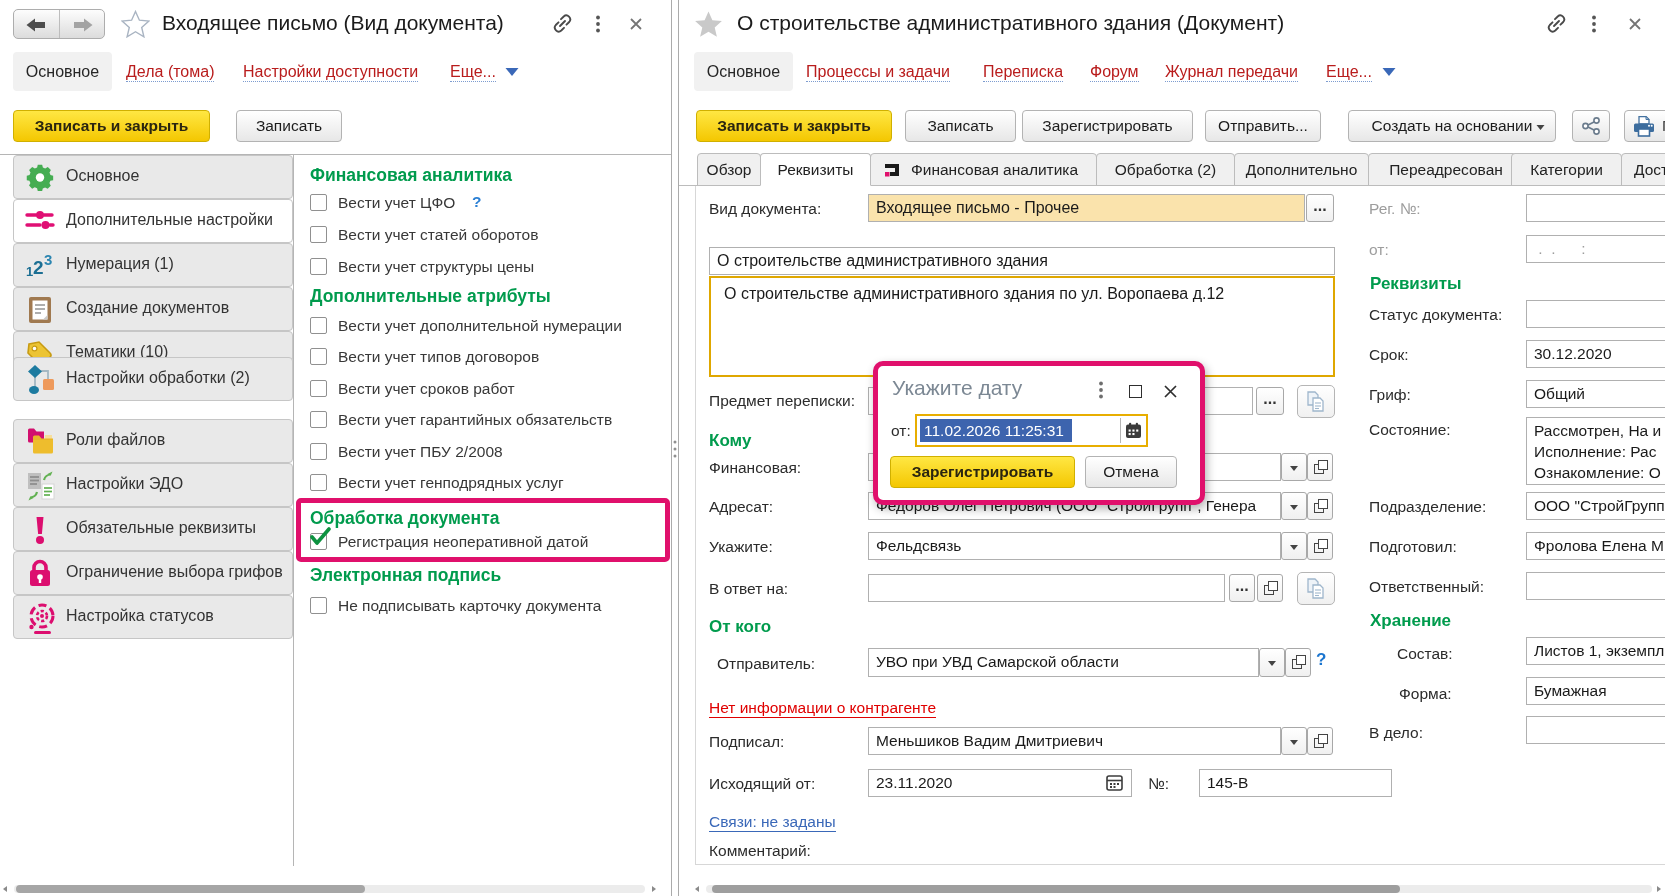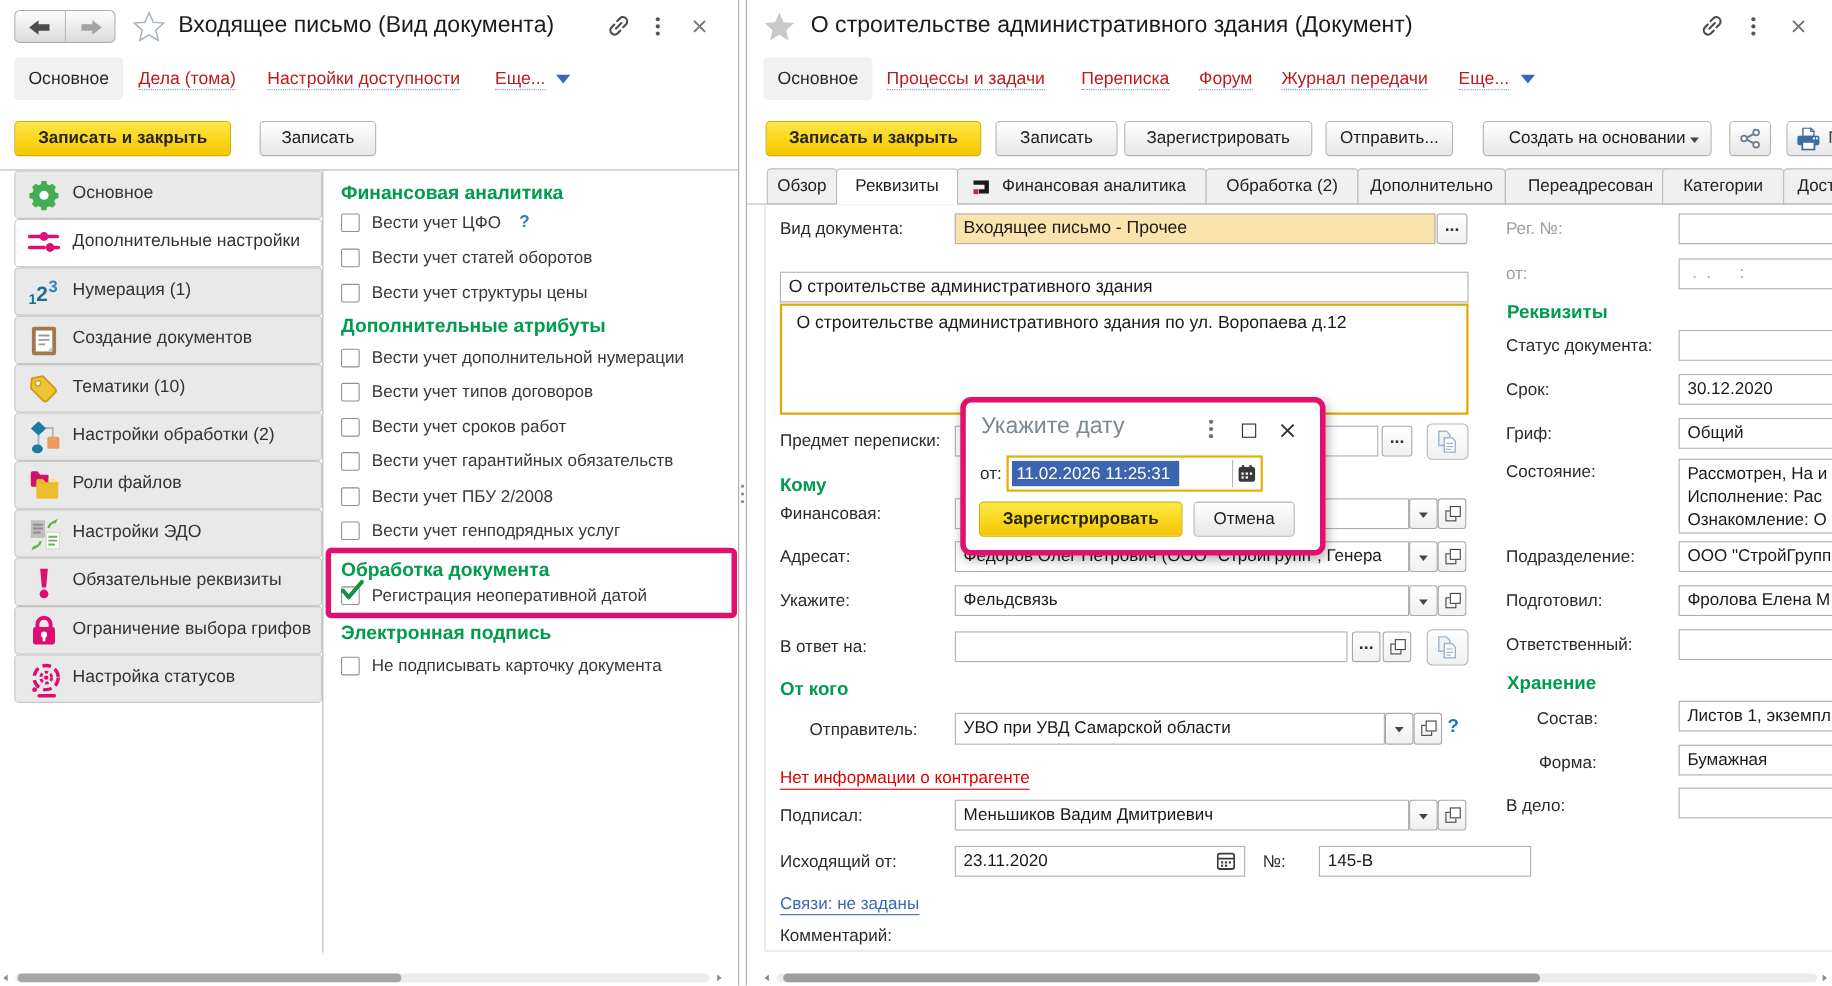--- a/index.html
+++ b/index.html
@@ -134,21 +134,21 @@
     </div>
 
     <div class="si" style="top:331px;">
       <svg width="30" height="30" viewBox="0 0 30 30">
         <path d="M4 6 L14 4 L25 15 a3 3 0 0 1 0 4.2 L18.2 26 a3 3 0 0 1 -4.2 0 L3 15 Z" fill="#ecc433" stroke="#c79b13" stroke-width="1.6"></path>
         <circle cx="9.5" cy="10.5" r="2.4" fill="#fff" stroke="#c79b13" stroke-width="1.2"></circle>
       </svg>
       <div class="t">Тематики (10)</div>
     </div>
 
-    <div class="si" style="top:375px;">
+    <div class="si" style="top:357px;">
       <svg width="32" height="32" viewBox="0 0 32 32">
         <g fill="none" stroke="#a5b8c3" stroke-width="1.8">
           <path d="M10 13 L10 24 M10 7 L23 7 L23 16"></path>
         </g>
         <path d="M10 1 L17 7.5 L10 14 L3 7.5 Z" fill="#1d7ba0"></path>
         <ellipse cx="9" cy="26" rx="5" ry="4" fill="#1d7ba0"></ellipse>
         <rect x="18" y="15" width="11" height="11" rx="1.5" fill="#ee9a5c"></rect>
       </svg>
       <div class="t">Настройки обработки (2)</div>
     </div>
@@ -398,21 +398,21 @@
       <path d="M3 1 L10 1 L13 4 L13 14 L3 14 Z" fill="#eef3f8" stroke="#9fb6cc" stroke-width="1.3"></path>
       <path d="M8 7 L15 7 L18 10 L18 20 L8 20 Z" fill="#fff" stroke="#9fb6cc" stroke-width="1.3"></path>
       <g stroke="#9fb6cc" stroke-width="1.1">
           <line x1="10" y1="12" x2="16" y2="12"></line>
           <line x1="10" y1="15" x2="16" y2="15"></line>
           <line x1="10" y1="17.5" x2="14" y2="17.5"></line>
         </g>
     </svg>
   </div>
   <div class="ghead" style="left:709px; top:617px; font-size:17px;">От кого</div>
-  <div class="lbl" style="left:736px; top:655px;text-align:center;">Отправитель:</div>
+  <div class="lbl" style="left:717px; top:655px;text-align:center;">Отправитель:</div>
   <div class="inp" style="left:868px; top:648px; width:391px; height:29px;">УВО при УВД Самарской области</div>
   <div class="sq combo" style="left:1259px; top:648px; height:29px;"></div>
   <div class="sq open" style="left:1285px; top:648px; height:29px;"></div>
   <div class="abs" style="left:1316px; top:650px; color:#1b75cf; font-weight:bold; font-size:17px;">?</div>
   <div class="abs" style="left:709px; top:698px; font-size:15.5px; color:#e00000; border-bottom:1px solid #e00000; line-height:19px;">Нет информации о контрагенте</div>
   <div class="lbl" style="left:709px; top:733px;">Подписал:</div>
   <div class="inp" style="left:868px; top:727px; width:413px;">Меньшиков Вадим Дмитриевич</div>
   <div class="sq combo" style="left:1281px; top:727px;"></div>
   <div class="sq open" style="left:1307px; top:727px;"></div>
   <div class="lbl" style="left:709px; top:775px;">Исходящий от:</div>

